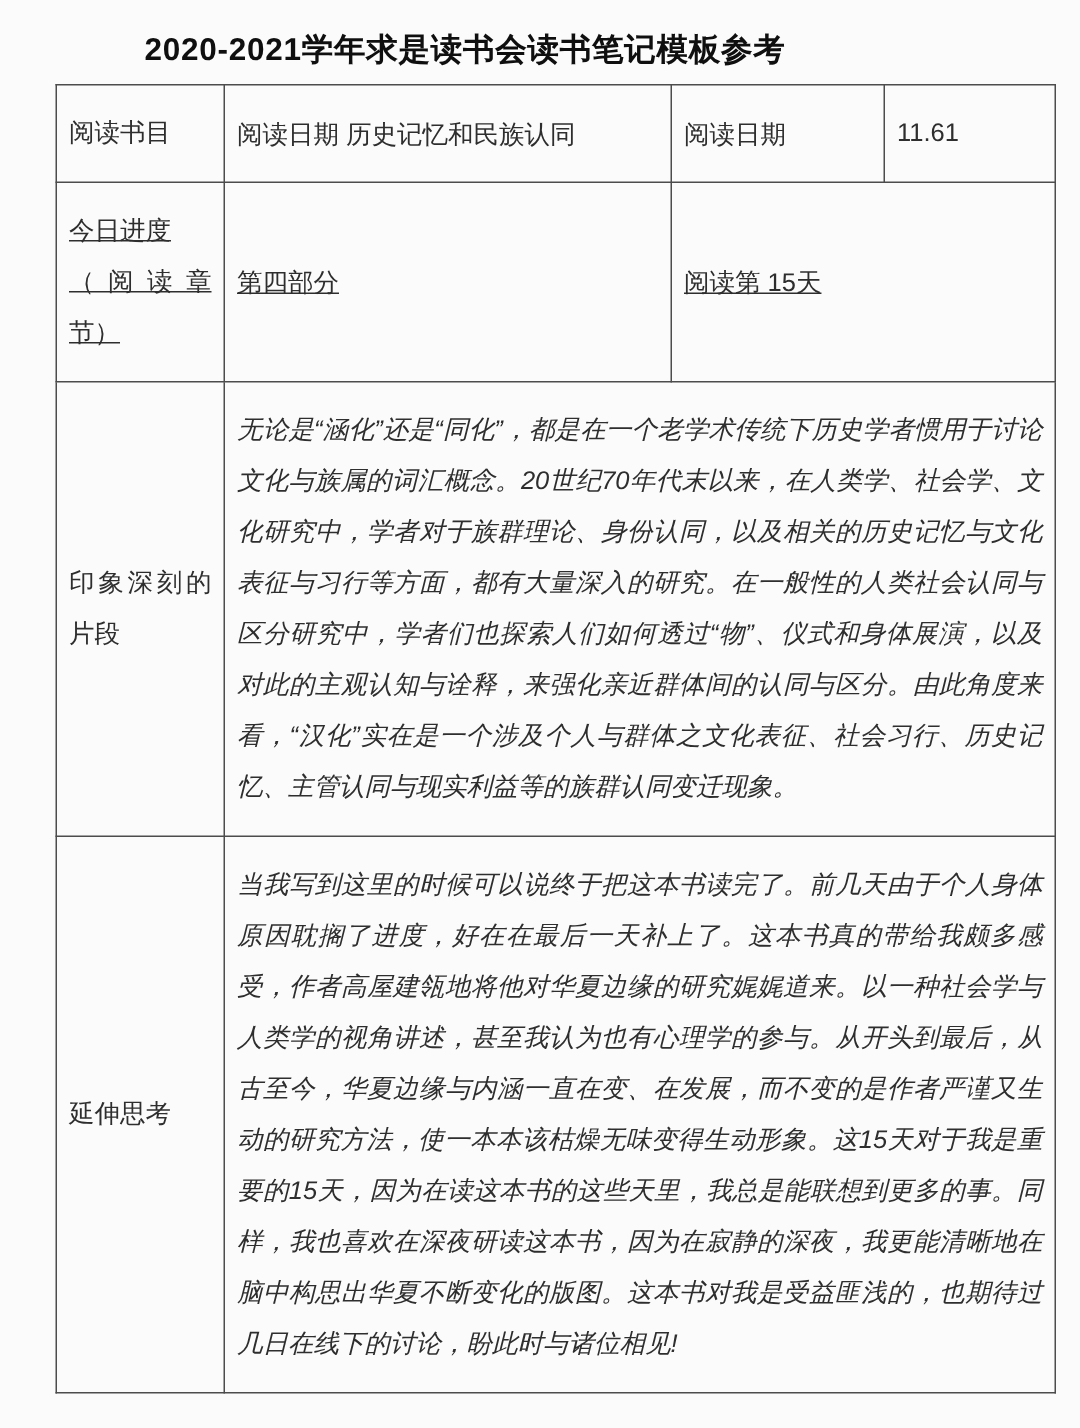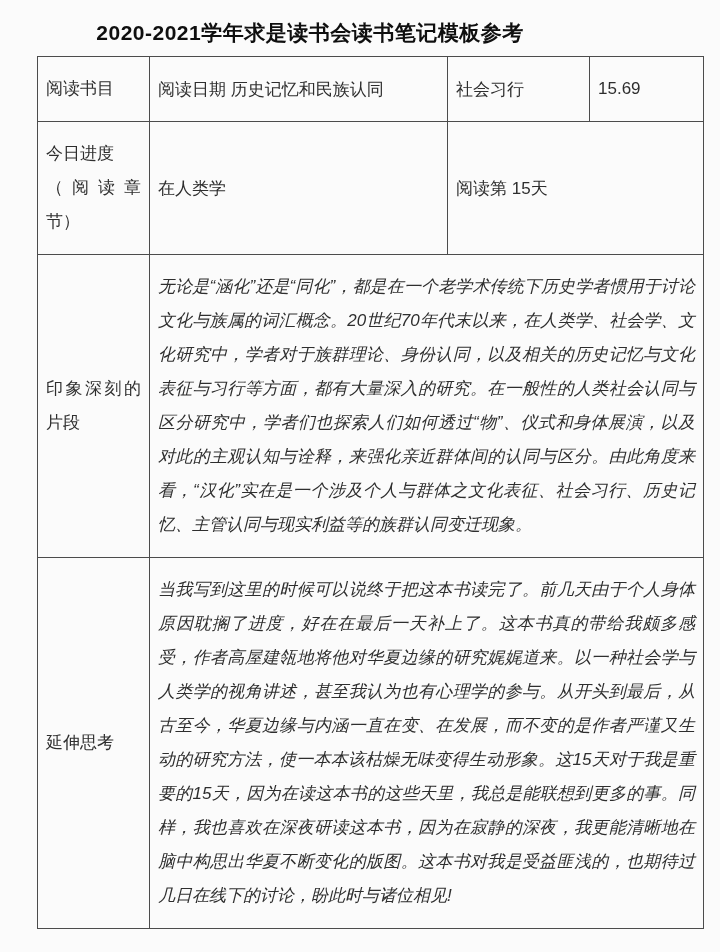--- a/index.html
+++ b/index.html
@@ -36,21 +36,21 @@
   table.notes td{
     border:1px solid var(--border);
     font-size:17px;
     vertical-align:middle;
     padding:15px 8px;
     overflow:hidden;
     word-break:break-all;
     line-break:strict;
   }
   tr.r1{height:42px;}
-  tr.r2{height:102px;}
+  tr.r2{height:102px;text-decoration:underline;}
   tr.r3{height:120px;}
   tr.r4{height:270px;}
   tr.r5{height:340px;}
   td.label{
     text-align:justify;
     line-height:34px;
     padding:0 7px;
     white-space:pre-line;
   }
   td.value{
@@ -72,28 +72,28 @@
   <colgroup>
     <col style="width:112px">
     <col style="width:298px">
     <col style="width:142px">
     <col style="width:114px">
   </colgroup>
   <tbody>
     <tr class="r1">
       <td class="label">阅读书目</td>
       <td class="value">阅读日期 历史记忆和民族认同</td>
-      <td class="value">社会习行</td>
-      <td class="value">15.69</td>
+      <td class="value">阅读日期</td>
+      <td class="value">11.61</td>
     </tr>
 
     <tr class="r2">
       <td class="label">今日进度
 （阅读章节）</td>
-      <td class="value">在人类学</td>
+      <td class="value">第四部分</td>
       <td class="value" colspan="2">阅读第 15天</td>
     </tr>
 
 
     <tr class="r4">
       <td class="label">印象深刻的片段</td>
       <td class="para" colspan="3">无论是“涵化”还是“同化”，都是在一个老学术传统下历史学者惯用于讨论文化与族属的词汇概念。20世纪70年代末以来，在人类学、社会学、文化研究中，学者对于族群理论、身份认同，以及相关的历史记忆与文化表征与习行等方面，都有大量深入的研究。在一般性的人类社会认同与区分研究中，学者们也探索人们如何透过“物”、仪式和身体展演，以及对此的主观认知与诠释，来强化亲近群体间的认同与区分。由此角度来看，“汉化”实在是一个涉及个人与群体之文化表征、社会习行、历史记忆、主管认同与现实利益等的族群认同变迁现象。</td>
     </tr>
 
     <tr class="r5">

